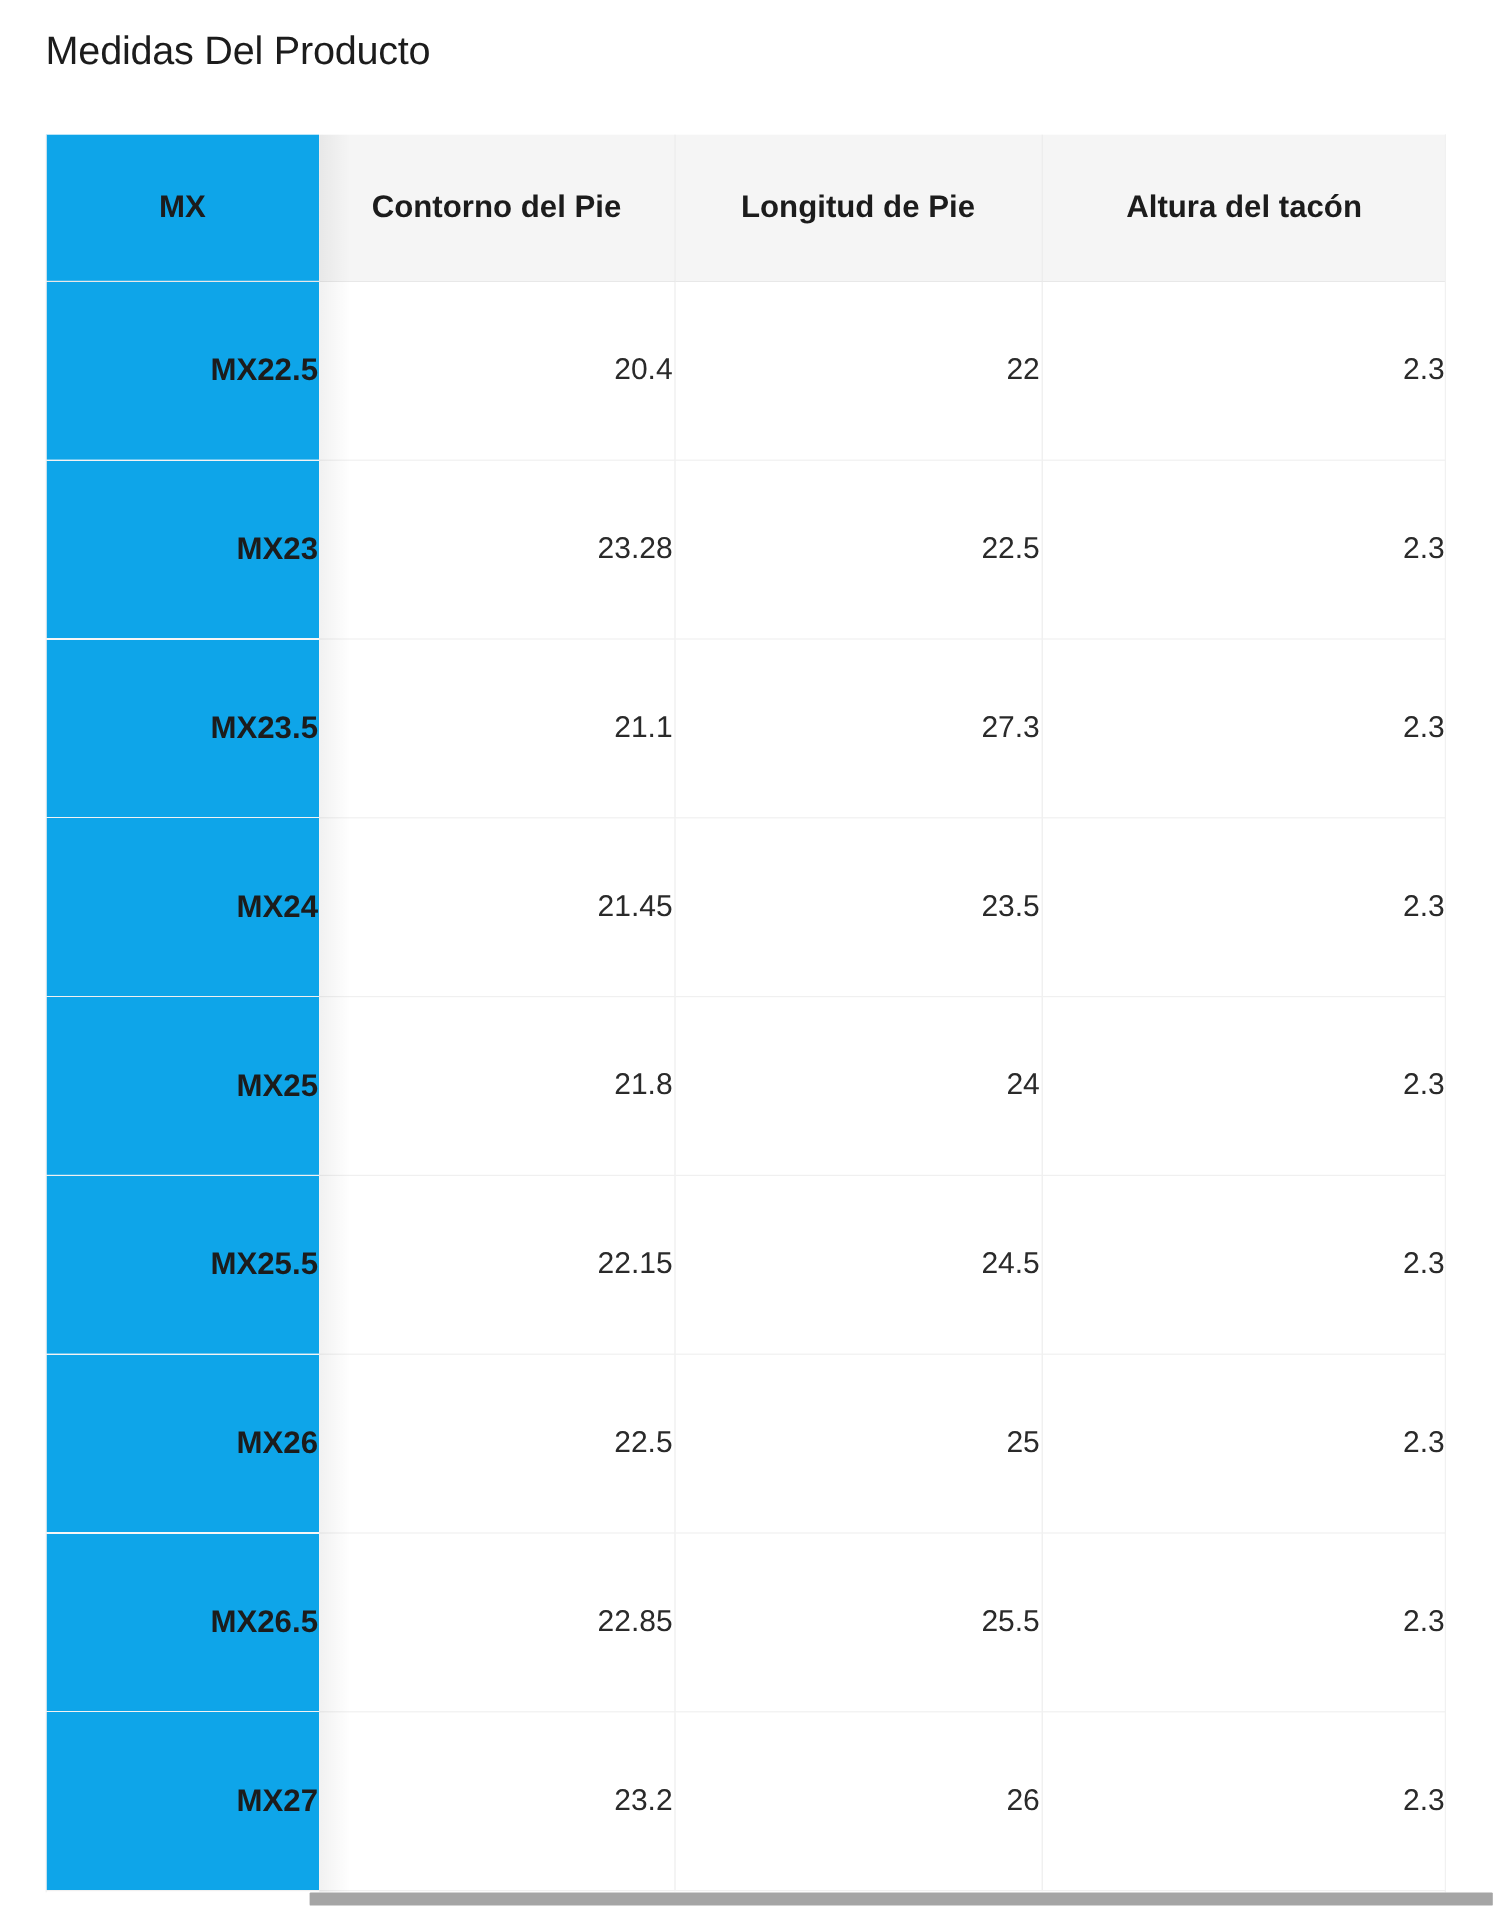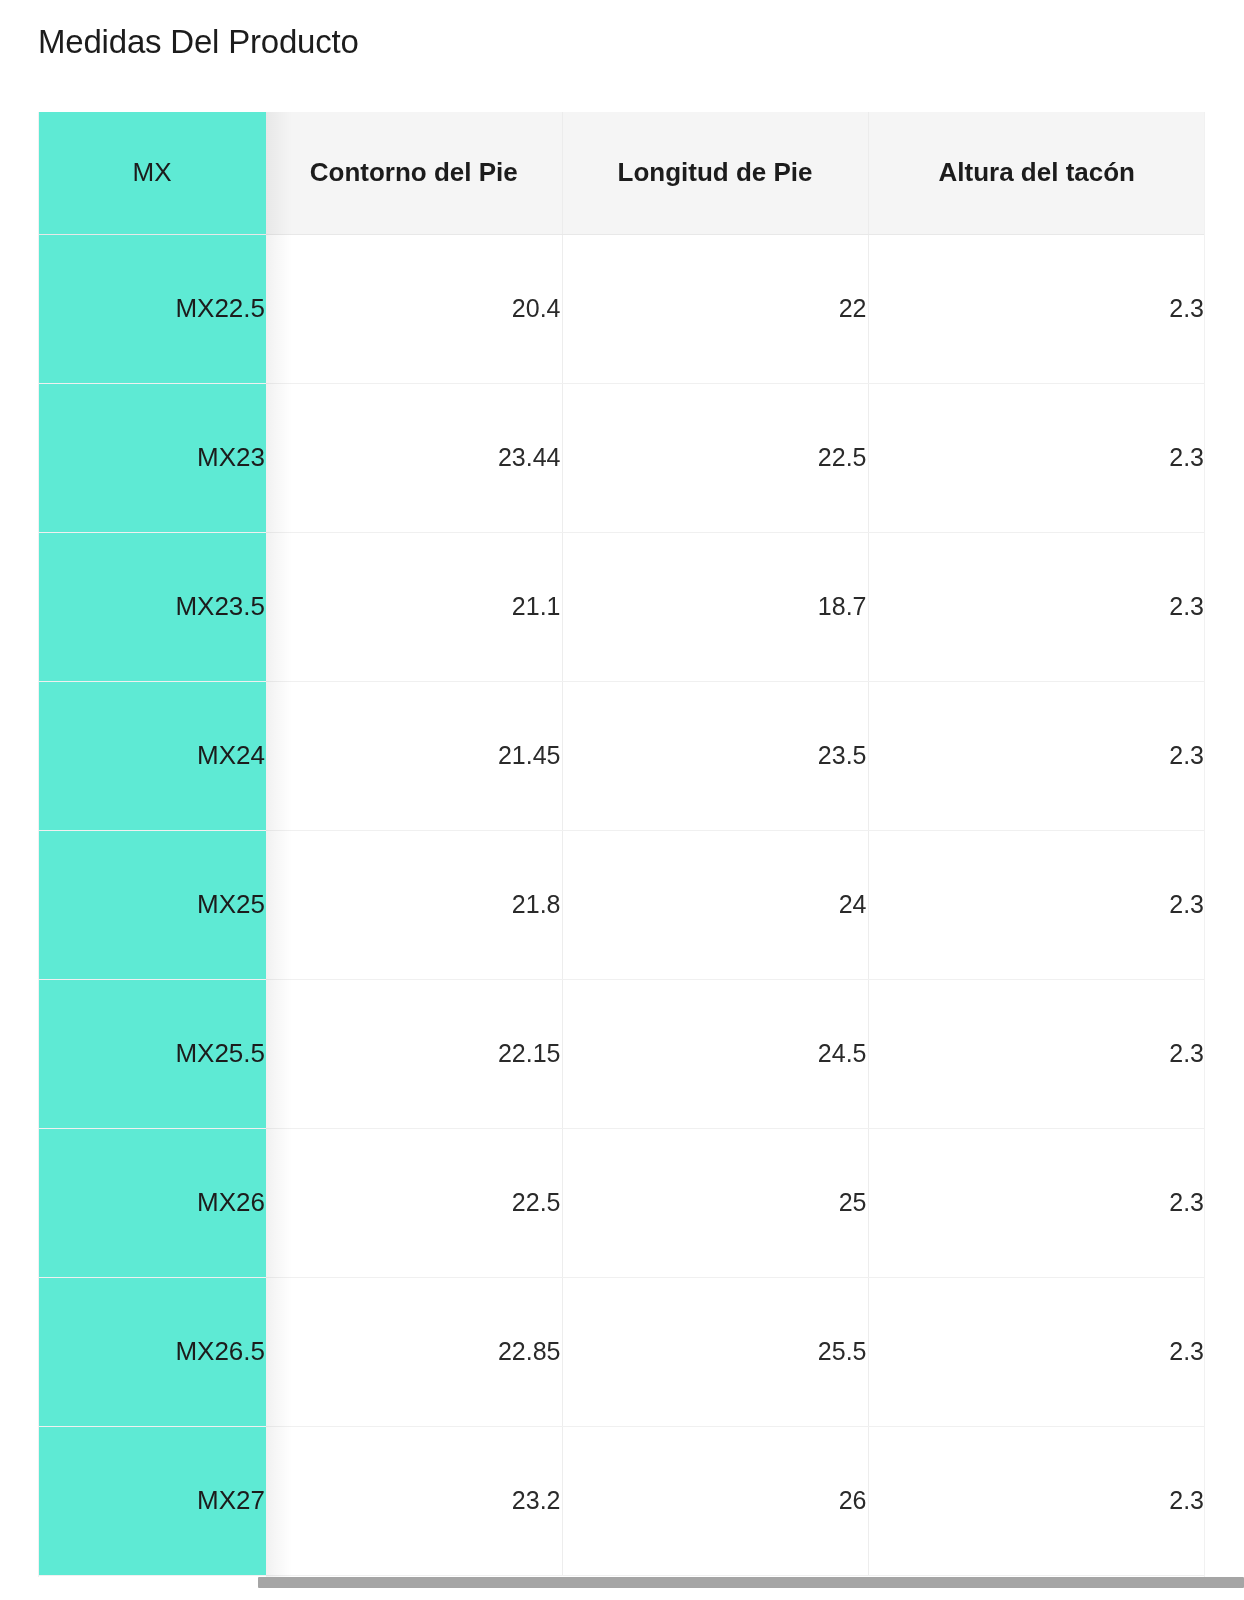--- a/index.html
+++ b/index.html
@@ -75,22 +75,22 @@
     border-right: 1px solid #ededed;
     border-bottom: 1px solid #f0f0f0;
     box-sizing: border-box;
     white-space: nowrap;
   }
   tbody td:last-child { border-right: none; }
 
   
   th.mx-head, td.mx-cell {
     position: relative;
-    background: #5eead4;
-    font-weight: normal;
+    background: #0ea5e9;
+    font-weight: bold;
     color: #1c1c1c;
     border-right: none;
   }
   th.mx-head { font-size: 26px; }
   td.mx-cell { font-size: 26px; }
 
   
   #frozen-col-shadow {
     position: absolute;
     left: 228px;
@@ -152,28 +152,28 @@
     </thead>
     <tbody id="table-body">
       <tr>
         <td class="mx-cell">MX22.5</td>
         <td>20.4</td>
         <td>22</td>
         <td>2.3</td>
       </tr>
       <tr>
         <td class="mx-cell">MX23</td>
-        <td>23.44</td>
+        <td>23.28</td>
         <td>22.5</td>
         <td>2.3</td>
       </tr>
       <tr>
         <td class="mx-cell">MX23.5</td>
         <td>21.1</td>
-        <td>18.7</td>
+        <td>27.3</td>
         <td>2.3</td>
       </tr>
       <tr>
         <td class="mx-cell">MX24</td>
         <td>21.45</td>
         <td>23.5</td>
         <td>2.3</td>
       </tr>
       <tr>
         <td class="mx-cell">MX25</td>

